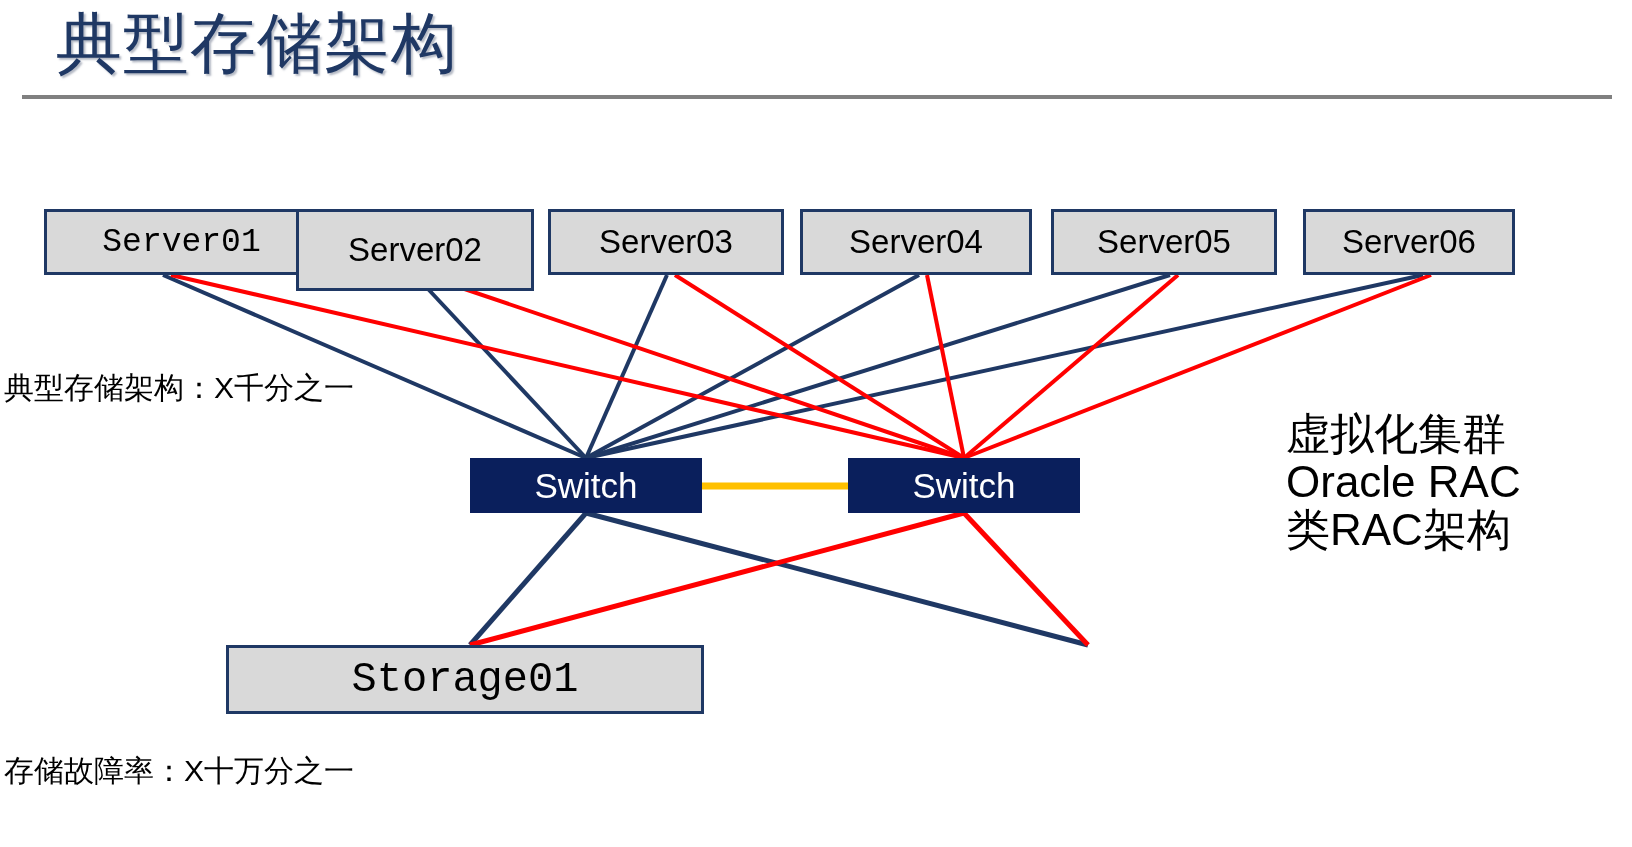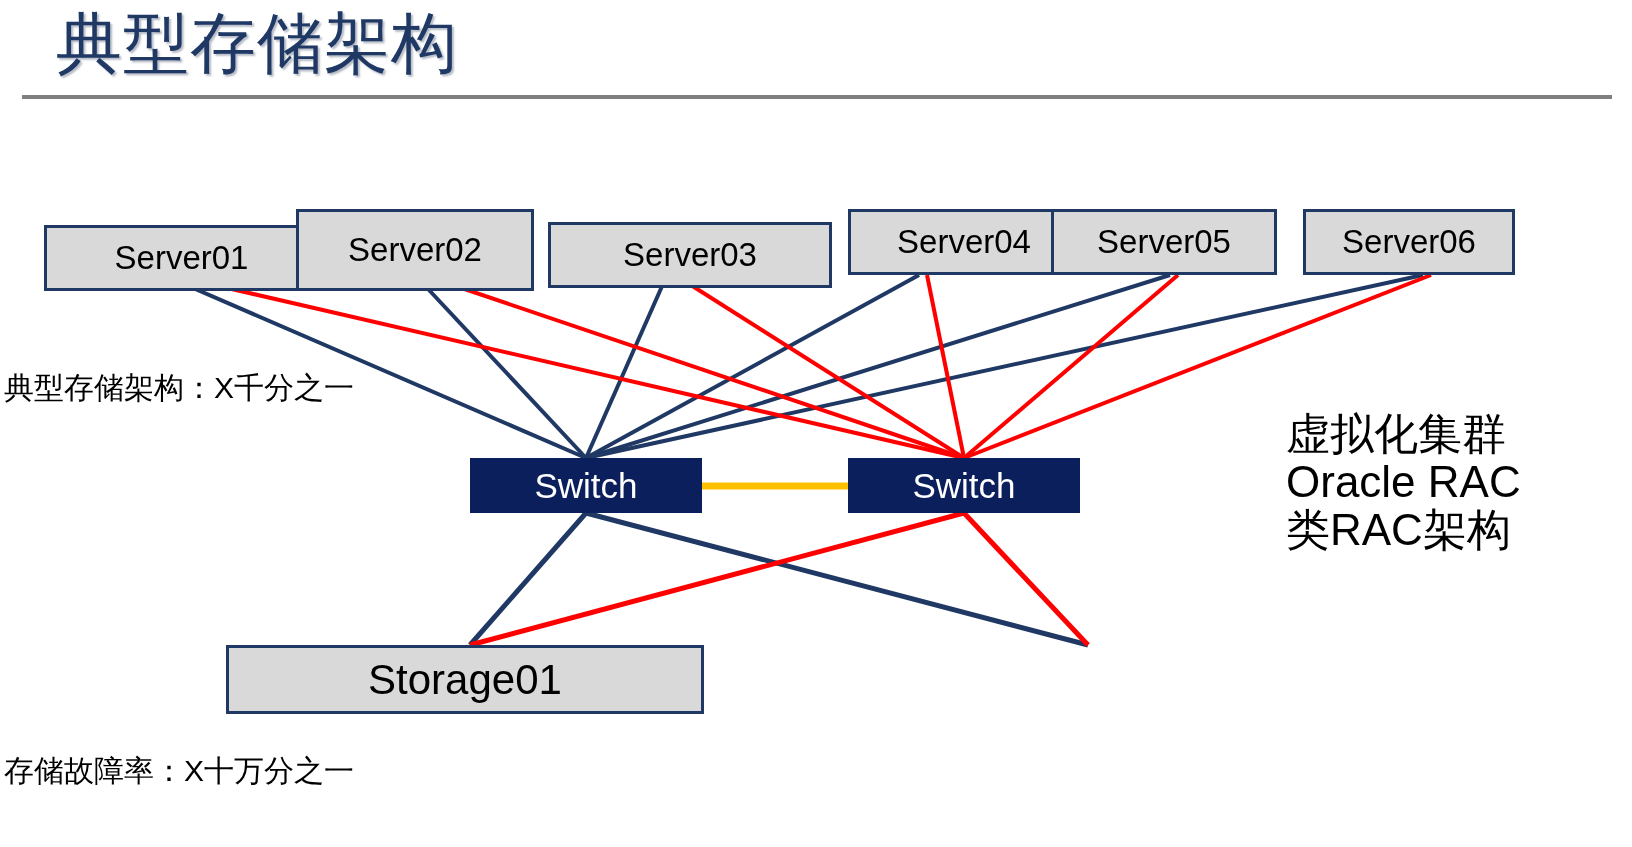--- a/index.html
+++ b/index.html
@@ -122,47 +122,47 @@
       <line x1="927" y1="275" x2="964" y2="458" stroke="#FF0000" stroke-width="4"></line>
       <line x1="1178" y1="275" x2="964" y2="458" stroke="#FF0000" stroke-width="4"></line>
       <line x1="1431" y1="275" x2="964" y2="458" stroke="#FF0000" stroke-width="4"></line>
       <line x1="586" y1="513" x2="470" y2="645" stroke="#1F3864" stroke-width="5"></line>
       <line x1="586" y1="513" x2="1088" y2="645" stroke="#1F3864" stroke-width="5"></line>
       <line x1="964" y1="513" x2="470" y2="645" stroke="#FF0000" stroke-width="5"></line>
       <line x1="964" y1="513" x2="1088" y2="645" stroke="#FF0000" stroke-width="5"></line>
       <line x1="702" y1="486" x2="848" y2="486" stroke="#FFC000" stroke-width="7"></line>
     </svg>
 
-  <div class="node server" style="left: 44px; top: 225px; width: 275px; height: 66px;">
+  <div class="node server" style="left: 44px; top: 209px; width: 275px; height: 66px; font-family: Liberation Mono, monospace;">
     <span>Server01</span>
   </div>
   <div class="node server" style="left: 296px; top: 209px; width: 238px; height: 82px;">
     <span>Server02</span>
   </div>
-  <div class="node server" style="left: 548px; top: 222px; width: 284px; height: 66px;">
+  <div class="node server" style="left: 548px; top: 209px; width: 236px; height: 66px;">
     <span>Server03</span>
   </div>
-  <div class="node server" style="left: 800px; top: 209px; width: 232px; height: 66px; margin-left: 48px;">
+  <div class="node server" style="left: 800px; top: 209px; width: 232px; height: 66px;">
     <span>Server04</span>
   </div>
   <div class="node server" style="left: 1051px; top: 209px; width: 226px; height: 66px;">
     <span>Server05</span>
   </div>
   <div class="node server" style="left: 1303px; top: 209px; width: 212px; height: 66px;">
     <span>Server06</span>
   </div>
 
   <div class="node switch" style="left: 470px; top: 458px; width: 232px; height: 55px;">
     <span>Switch</span>
   </div>
   <div class="node switch" style="left: 848px; top: 458px; width: 232px; height: 55px;">
     <span>Switch</span>
   </div>
 
-  <div class="node storage" style="left: 226px; top: 645px; width: 478px; height: 69px;">
+  <div class="node storage" style="left: 226px; top: 645px; width: 478px; height: 69px; font-family: Liberation Mono, monospace;">
     <span>Storage01</span>
   </div>
 
   <div class="note" id="note-server">典型存储架构：X千分之一</div>
   <div class="note" id="note-storage">存储故障率：X十万分之一</div>
   <div class="note" id="note-right">
     <div>虚拟化集群</div>
     <div>Oracle RAC</div>
     <div>类RAC架构</div>
   </div>

